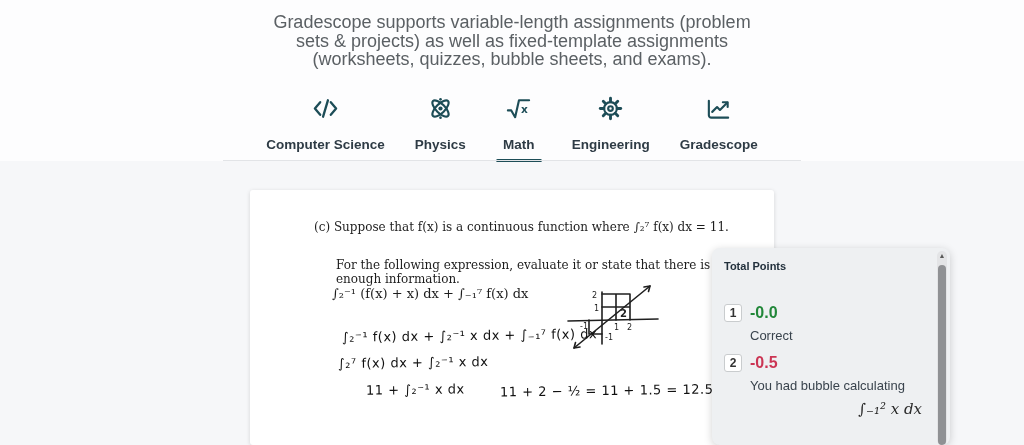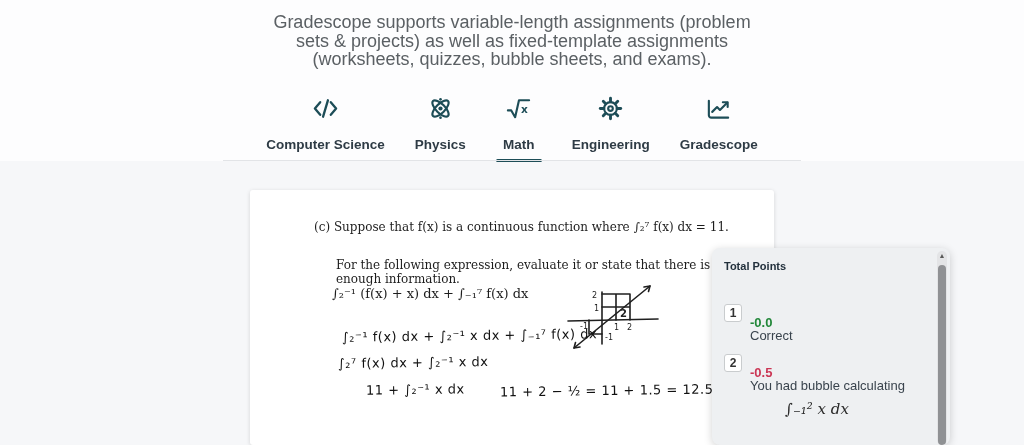--- a/index.html
+++ b/index.html
@@ -39,24 +39,24 @@
   
   .panel{position:absolute;left:712px;top:248px;width:238px;height:197px;background:#eef0f2;
          border-radius:8px;box-shadow:0 2px 8px rgba(0,0,0,0.18);z-index:2;overflow:hidden;}
   .tp-label{position:absolute;left:12px;top:12px;font-size:11px;font-weight:700;color:#22303c;}
   .tp-score{position:absolute;left:11px;top:26px;font-size:20px;font-weight:800;color:#182530;}
   .rubric-item{position:absolute;left:0;width:220px;}
   .ri-1{top:56px;} .ri-2{top:106px;}
   .key-box{position:absolute;left:12px;top:0;width:18px;height:18px;background:#ffffff;
            border:1px solid #c9ccce;border-radius:3px;box-sizing:border-box;
            font-size:12px;font-weight:700;color:#333;text-align:center;line-height:16px;cursor:pointer;}
-  .pts{position:absolute;left:38px;top:11px;font-size:13px;font-weight:700;text-align:center;}
+  .pts{position:absolute;left:38px;top:0;font-size:16px;font-weight:700;text-align:center;}
   .pts.green{color:#218739;} .pts.red{color:#cb3554;}
   .ri-desc{position:absolute;left:38px;top:24px;font-size:13px;color:#39434d;white-space:nowrap;}
-  .ri-math{position:absolute;left:0;top:46px;width:210px;text-align:center;
+  .ri-math{position:absolute;left:0;top:46px;width:210px;text-align:right;
            font-family:"DejaVu Serif",serif;font-style:italic;font-size:15px;color:#2a2a2a;}
 
   
   .sb-track{position:absolute;right:3px;top:3px;bottom:0;width:10px;background:#e3e4e6;
             border-radius:5px;cursor:pointer;}
   .sb-arrow{position:absolute;right:4px;top:3px;width:8px;height:10px;font-size:7px;
             color:#5a5a5a;text-align:center;line-height:10px;cursor:pointer;}
   .sb-thumb{position:absolute;right:4px;top:17px;width:8px;height:180px;background:#8f9194;
             border-radius:4px;cursor:pointer;}
 

